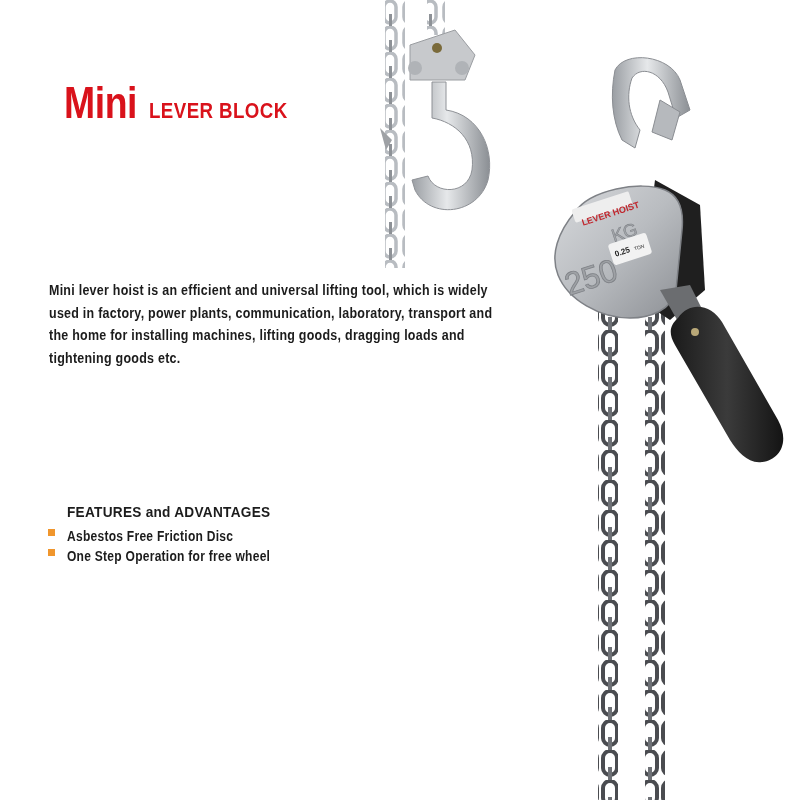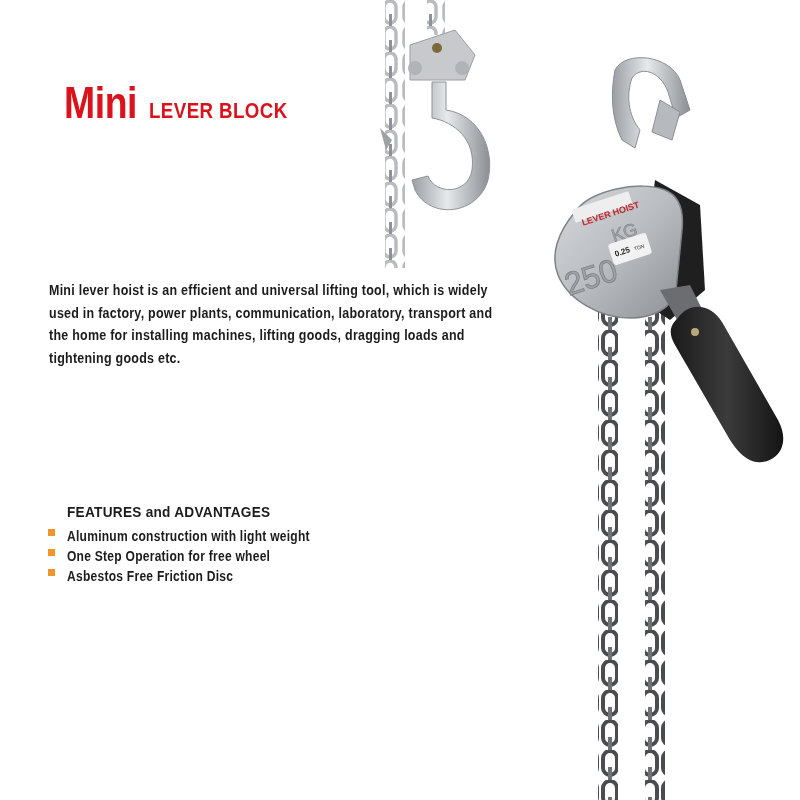--- a/index.html
+++ b/index.html
@@ -53,29 +53,25 @@
 <div class="title">
   <span class="big">Mini</span><span class="small">LEVER BLOCK</span>
 </div>
 
 <div class="desc">Mini lever hoist is an efficient and universal lifting tool, which is widely used in factory, power plants, communication, laboratory, transport and the home for installing machines, lifting goods, dragging loads and tightening goods etc.</div>
 
 <div class="features-title">FEATURES and ADVANTAGES</div>
 <ul class="features">
   <li>
     <span class="bullet"></span>
-    <span class="feat-text">Aluminum construction with light weight</span>
+    <span class="feat-text">Asbestos Free Friction Disc</span>
   </li>
   <li>
     <span class="bullet"></span>
     <span class="feat-text">One Step Operation for free wheel</span>
-  </li>
-  <li>
-    <span class="bullet"></span>
-    <span class="feat-text">Asbestos Free Friction Disc</span>
   </li>
 </ul>
 
 <svg class="illus" viewBox="0 0 800 800">
   <defs>
     <linearGradient id="steel" x1="0" y1="0" x2="1" y2="0">
       <stop offset="0" stop-color="#9a9ea3"></stop>
       <stop offset="0.45" stop-color="#e6e8ea"></stop>
       <stop offset="1" stop-color="#8b8f94"></stop>
     </linearGradient>

